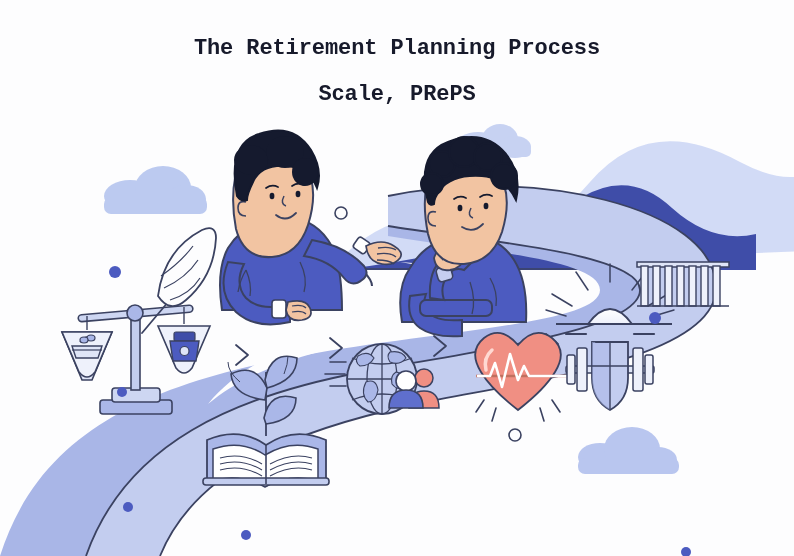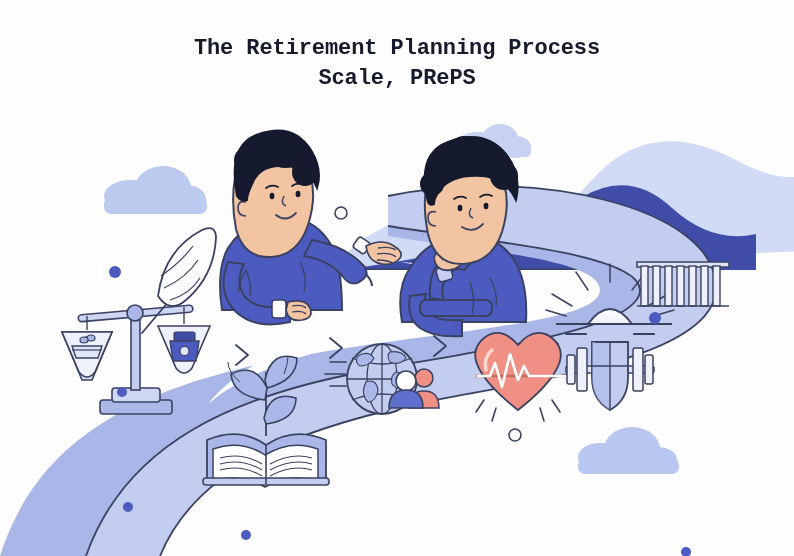--- a/index.html
+++ b/index.html
@@ -4,21 +4,21 @@
 <style>
   html,body{margin:0;padding:0;background:#ffffff;}
   body{width:794px;height:556px;overflow:hidden;font-family:"Liberation Sans",sans-serif;}
   #stage{position:relative;width:794px;height:556px;background:#fdfdfe;overflow:hidden;}
   #title{
     position:absolute;left:0;top:34px;width:794px;text-align:center;
     font-family:Liberation Mono, monospace;
     font-weight:bold;font-size:22px;line-height:30px;color:#171a2b;
     letter-spacing:-0.1px;
   }
-  #title .l2{display:block;}
+  #title .l2{display:block;margin-top:16px;}
   #art{position:absolute;left:0;top:0;width:794px;height:556px;}
 </style>
 </head>
 <body>
 
 <div id="stage" style="background: rgb(253, 253, 254);">
 
   <div id="title" style="color: rgb(23, 26, 43);">
     <span>The Retirement Planning Process</span>
     <span class="l2">Scale, PRePS</span>

